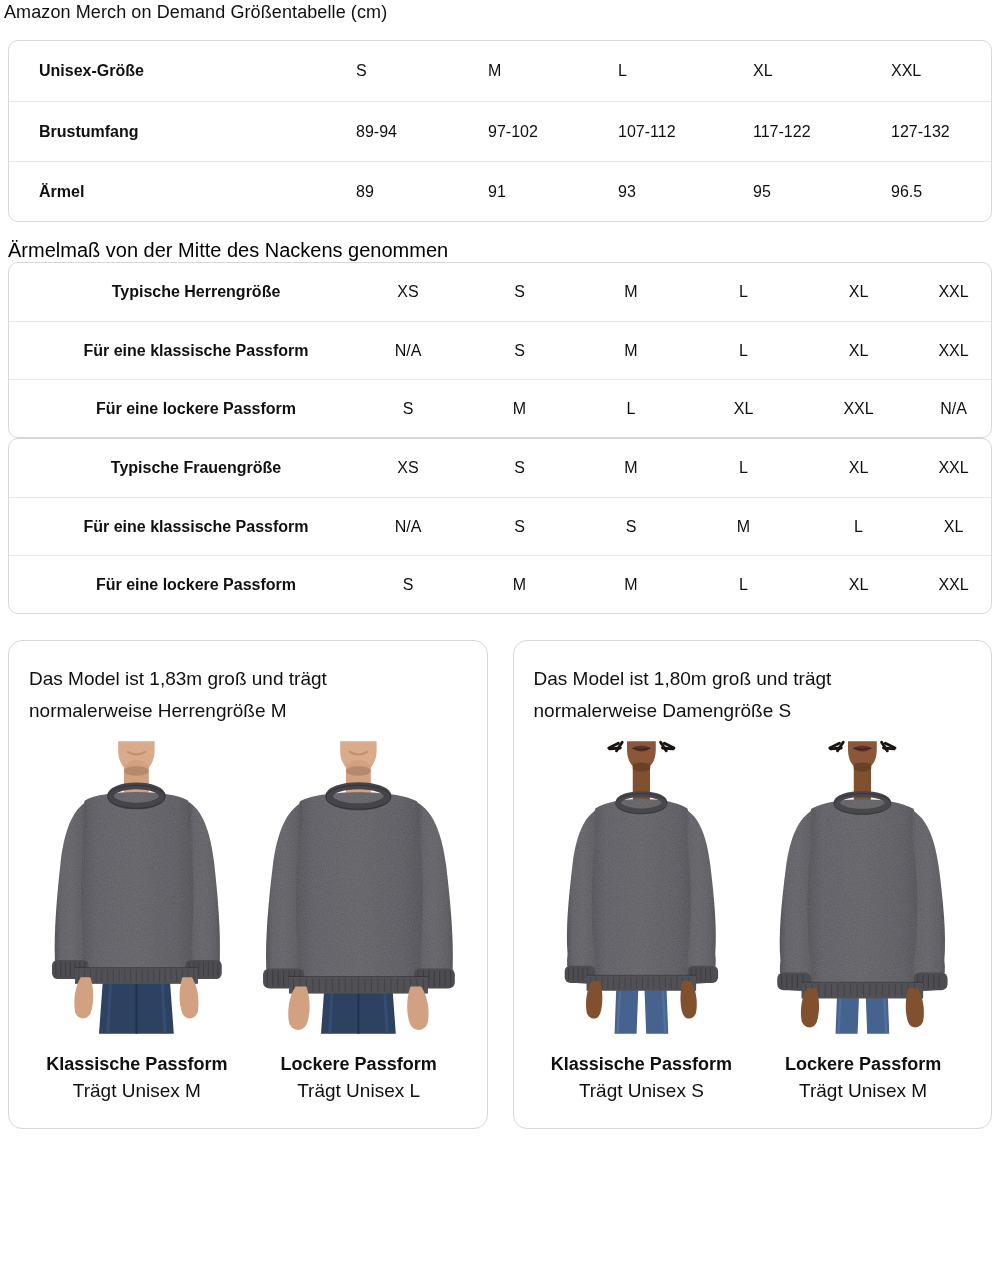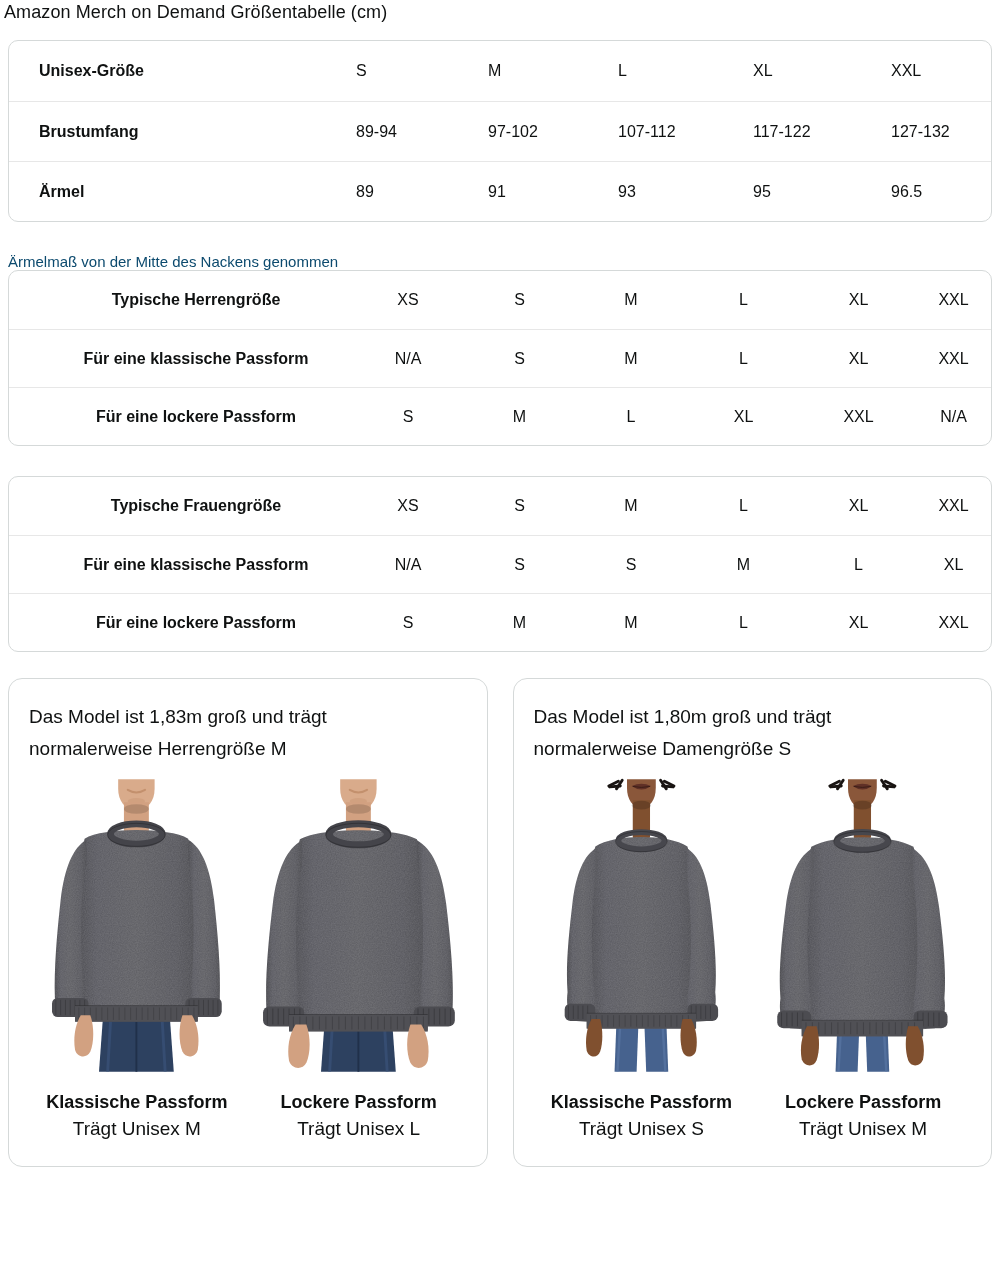--- a/index.html
+++ b/index.html
@@ -22,23 +22,23 @@
   }
   .tbl .row + .row { border-top:1px solid #e7e7e7; }
   .row-label { font-weight:700; padding-left:30px; }
   .cell { font-weight:400; }
 
   .t1 .row { grid-template-columns:347px 132px 130px 135px 138px auto; height:60px; }
   .t1 .row-label { grid-column:1; }
 
   .t2 .row { grid-template-columns:344px 110px 113px 110px 115px 115px auto; height:58px;text-align:center; }
 
-  .note { font-size:15px; color:#0c4a6e; margin:31px 0 0 0; }
+  .note { font-size:20px; color:#000000; margin:17px 0 0 0; }
   .section-heading { font-size:18px; font-weight:400; margin:36px 0 19px 0; }
-  .t3 { margin-top:30px; }
+  .t3 { }
 
   .cards { display:flex; gap:25px; margin-top:26px; }
   .card {
     flex:1; border:1px solid #d5d9d9; border-radius:14px;
     padding:22px 20px 26px 20px; background:#fff;
   }
   .card-desc { font-size:19px; line-height:32px; max-width:380px; }
   .photos { display:flex; gap:6px; margin-top:8px; }
   .photo { flex:1; height:305px; position:relative; }
   .photo svg { display:block; width:100%; height:100%; }

